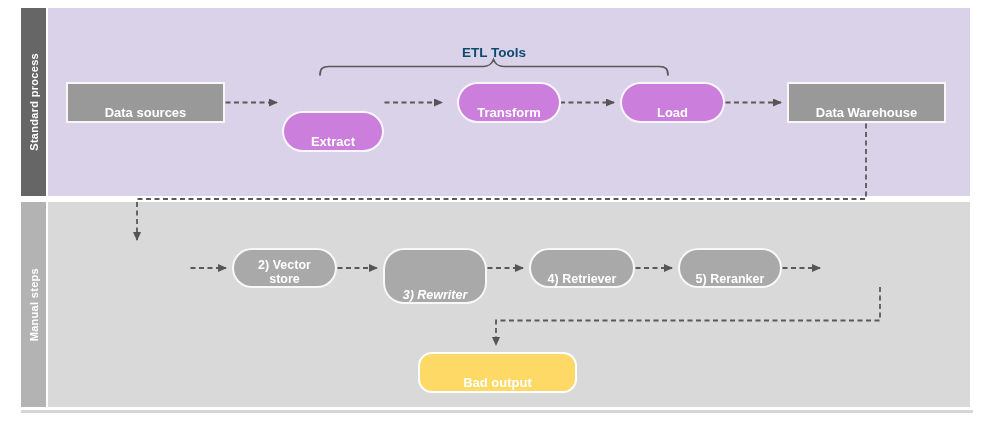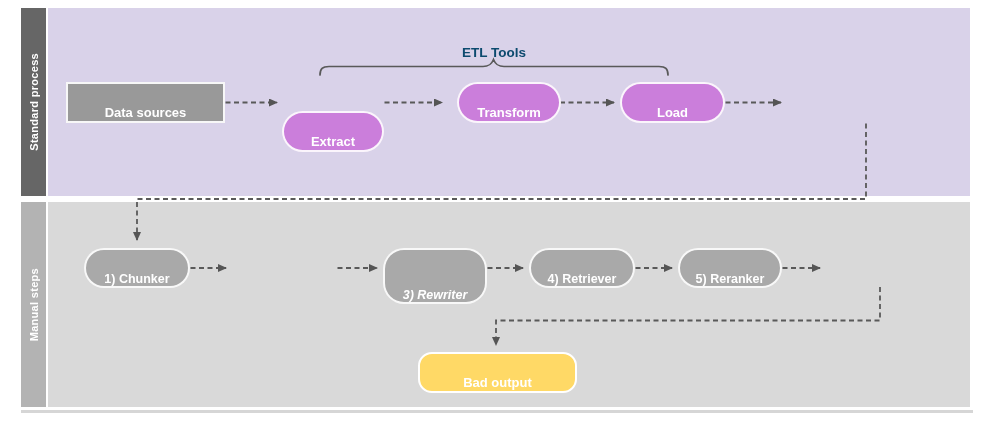--- a/index.html
+++ b/index.html
@@ -106,23 +106,26 @@
   </div>
   <div class="node pill-purple n-extract">
     <span>Extract</span>
   </div>
   <div class="node pill-purple n-transform">
     <span>Transform</span>
   </div>
   <div class="node pill-purple n-load">
     <span>Load</span>
   </div>
+  <div class="node rect-gray n-warehouse">
+    <span>Data Warehouse</span>
+  </div>
 
-  <div class="node pill-gray n-chunker">
-    <span>1) Chunker</span>
+  <div class="node pill-gray n-vectorstore">
+    <span>2) Vector store</span>
   </div>
   <div class="node pill-gray n-rewriter">
     <span>3) Rewriter</span>
   </div>
   <div class="node pill-gray n-retriever">
     <span>4) Retriever</span>
   </div>
   <div class="node pill-gray n-reranker">
     <span>5) Reranker</span>
   </div>

